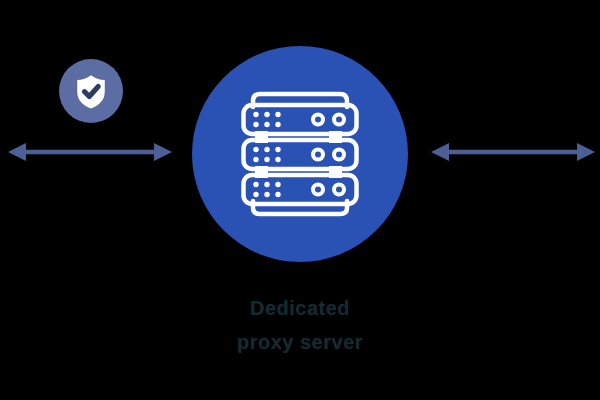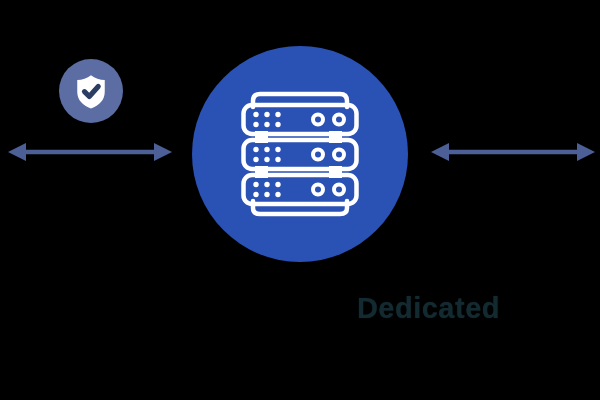--- a/index.html
+++ b/index.html
@@ -39,23 +39,23 @@
   
   .arrow{position:absolute;top:139px;width:166px;height:26px;}
   .arrow.left{left:7px;}
   .arrow.right{left:430px;}
   .arrow line{stroke:var(--arrow,#4c6097);stroke-width:4.5;}
   .arrow polygon{fill:var(--arrow,#4c6097);}
 
   
   .caption{
     position:absolute;left:100px;top:291px;width:400px;
-    text-align:right;
+    text-align:center;
     color:var(--caption-text,#142a31);
-    font-weight:bold;font-size:29px;line-height:34px;
+    font-weight:bold;font-size:20px;line-height:34px;
     letter-spacing:0.5px;
     text-shadow:0 0 1px rgba(30,80,90,0.45);
   }
 </style>
 </head>
 <body>
 
 <div class="canvas">
 
   <svg class="arrow left" viewBox="0 0 166 26">
@@ -108,15 +108,16 @@
       <path class="srv" d="M12,110 V117 Q12,123 19,123 H99 Q106,123 106,117 V110"></path>
 
       <use href="#unit-decor"></use>
       <use href="#unit-decor" y="35"></use>
       <use href="#unit-decor" y="70"></use>
     </svg>
   </div>
 
   <div class="caption">
     <div>Dedicated</div>
+    <div>proxy server</div>
   </div>
 
 </div>
 
 </body></html>

